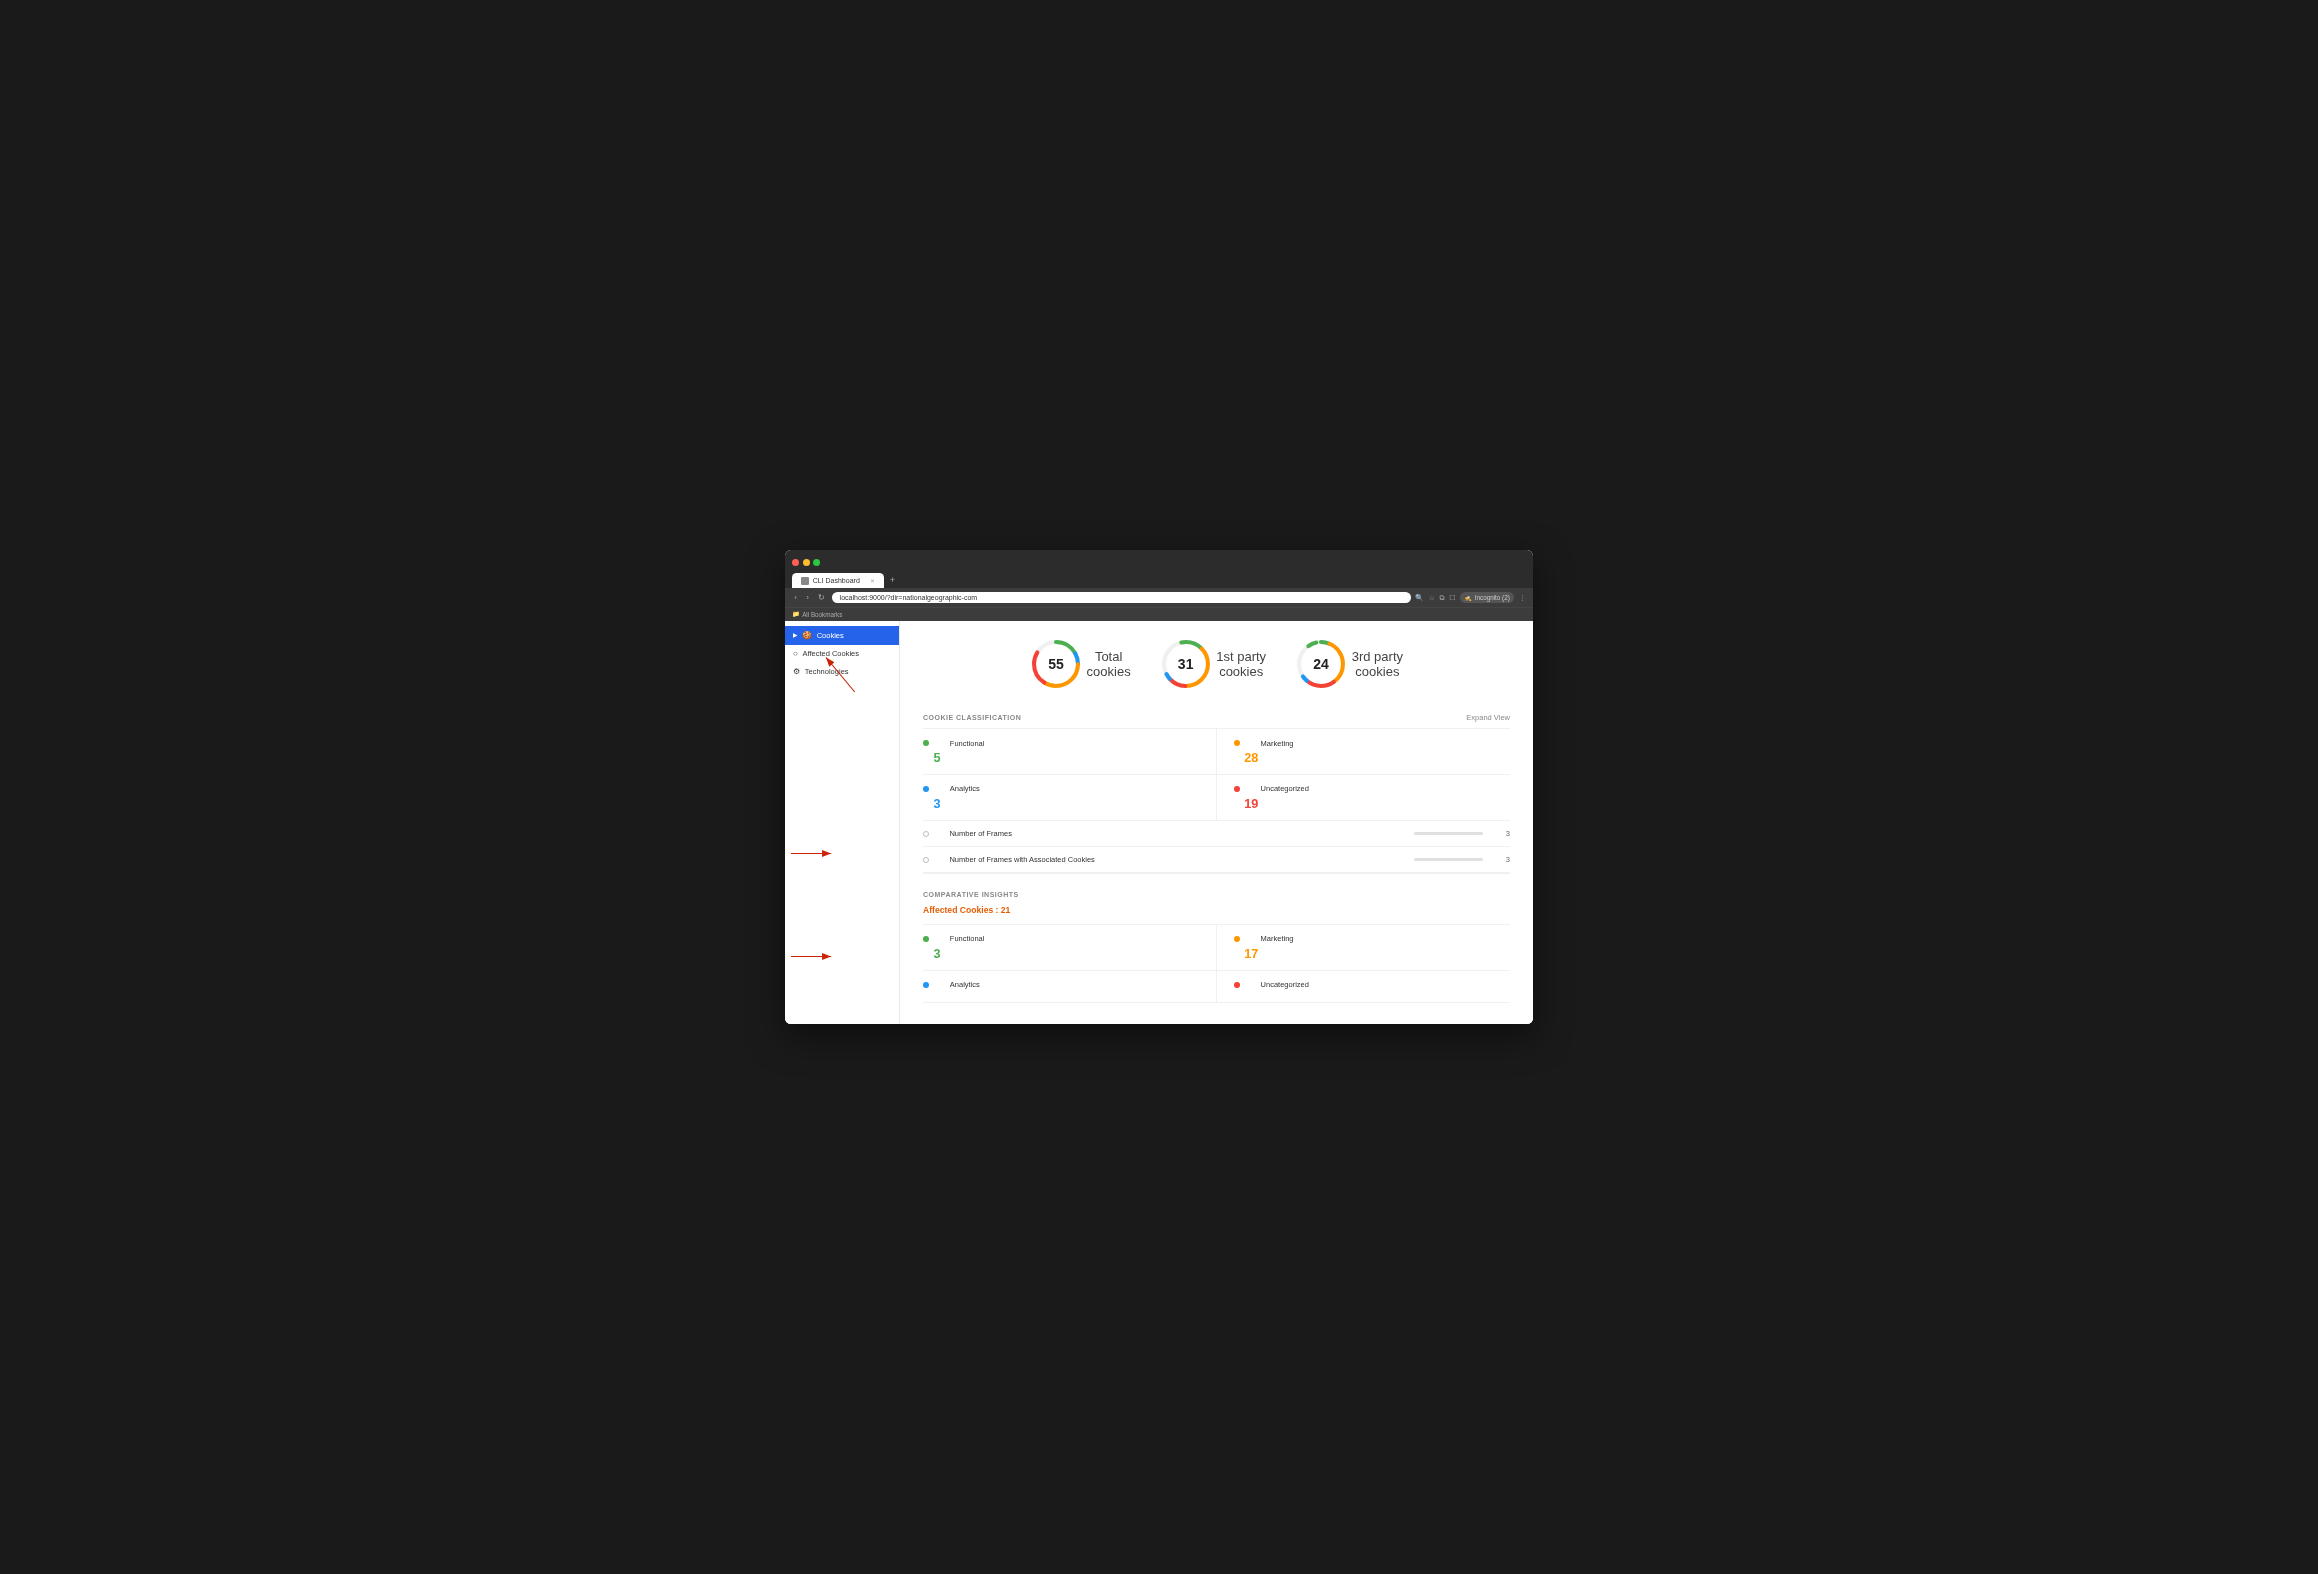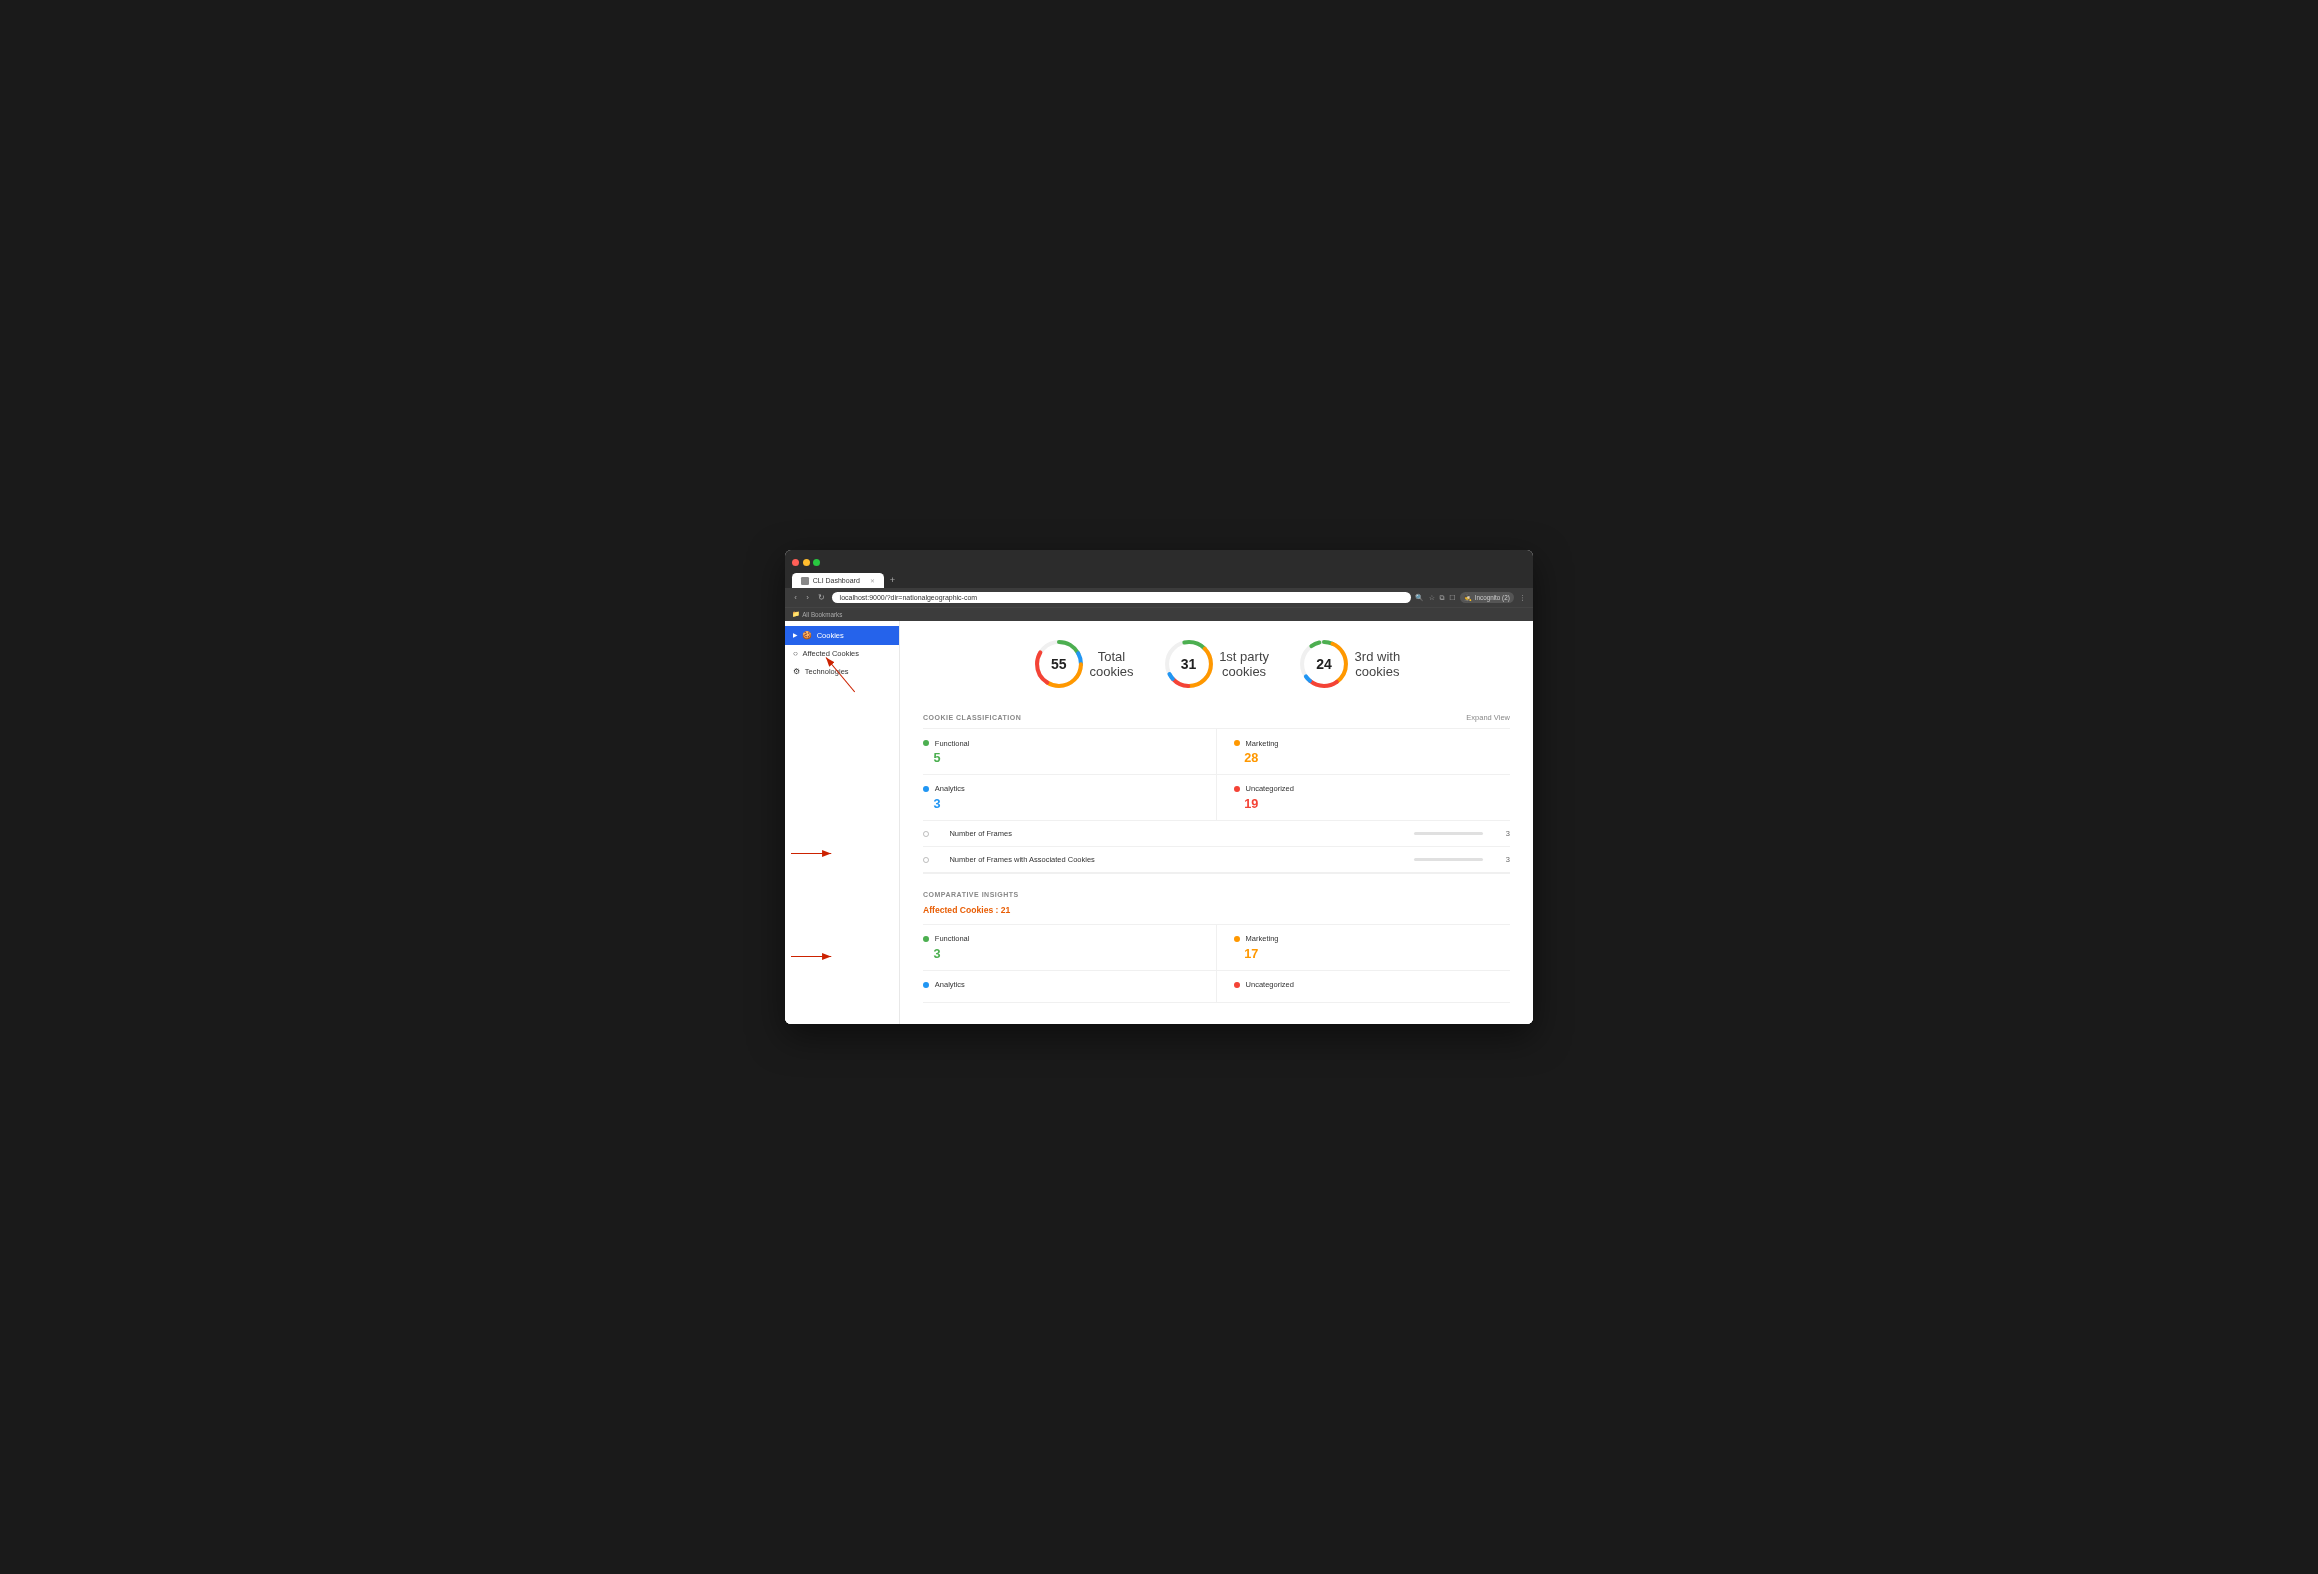--- a/index.html
+++ b/index.html
@@ -178,21 +178,21 @@
       border-bottom: 0.6px solid #f0f0f0;
     }
     .classification-item:nth-child(odd) {
       padding-right: 17.3px;
       border-right: 0.6px solid #f0f0f0;
     }
     .classification-item:nth-child(even) {
       padding-left: 17.3px;
     }
     .class-label-row {
-      display: flex; align-items: center; gap: 6px;
+      display: flex; align-items: center; gap: 21px;
       margin-bottom: 3.5px;
     }
     .color-dot {
       width: 5.8px; height: 5.8px; border-radius: 50%; flex-shrink: 0;
     }
     .color-dot.green { background: #4CAF50; }
     .color-dot.blue { background: #2196F3; }
     .color-dot.orange { background: #FF9800; }
     .color-dot.red { background: #F44336; }
     .color-dot.gray { background: transparent; border: 1.2px solid #bbb; width: 5.8px; height: 5.8px; }
@@ -371,21 +371,21 @@
             <svg width="52" height="52" viewBox="0 0 90 90">
               <circle cx="45" cy="45" r="38" fill="none" stroke="#f0f0f0" stroke-width="7"></circle>
               <circle cx="45" cy="45" r="38" fill="none" stroke="#4CAF50" stroke-width="7" stroke-dasharray="15 199" stroke-linecap="round"></circle>
               <circle cx="45" cy="45" r="38" fill="none" stroke="#FF9800" stroke-width="7" stroke-dasharray="80 199" stroke-dashoffset="-15" stroke-linecap="round"></circle>
               <circle cx="45" cy="45" r="38" fill="none" stroke="#F44336" stroke-width="7" stroke-dasharray="50 199" stroke-dashoffset="-95" stroke-linecap="round"></circle>
               <circle cx="45" cy="45" r="38" fill="none" stroke="#2196F3" stroke-width="7" stroke-dasharray="10 199" stroke-dashoffset="-145" stroke-linecap="round"></circle>
             </svg>
             <span class="stat-number">24</span>
           </div>
           <div class="stat-label">
-            <span>3rd with</span><br>
+            <span>3rd party</span><br>
             <span>cookies</span>
           </div>
         </div>
 
       </div>
 
       <div class="section-header">
         <span class="section-title">COOKIE CLASSIFICATION</span>
         <span class="section-action">Expand View</span>
       </div>

